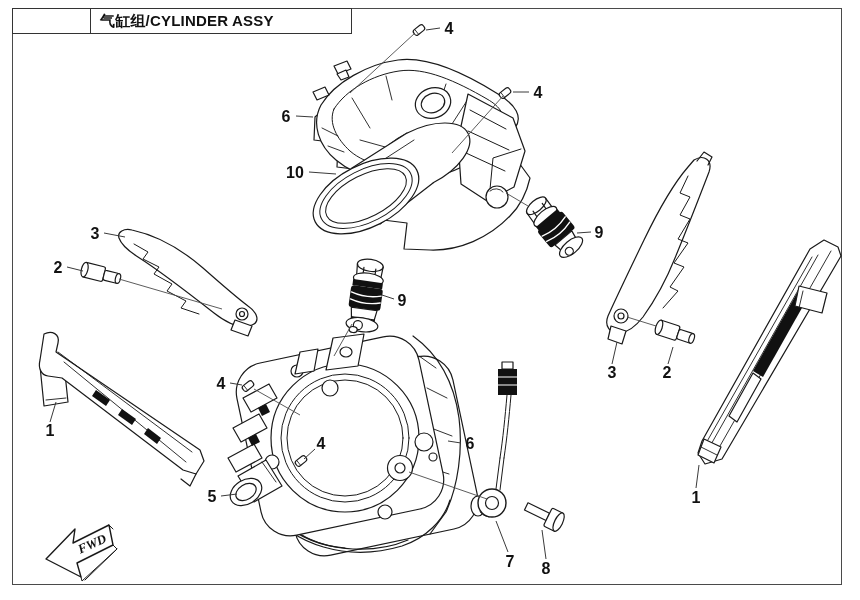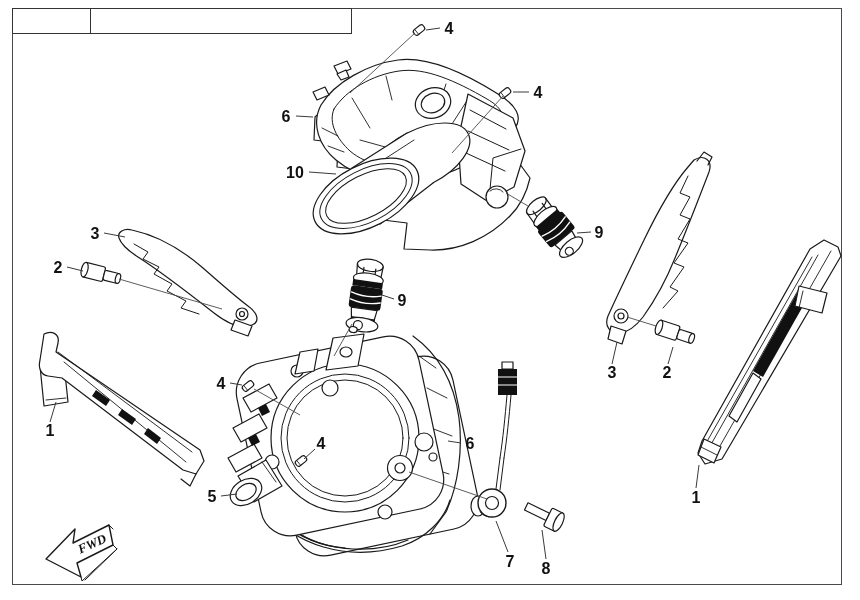--- a/index.html
+++ b/index.html
@@ -20,20 +20,21 @@
 </style>
 </head>
 <body>
 
 <div class="page">
 
   <div class="frame"></div>
 
   <div class="title-strip">
     <div class="title-cell-left"></div>
+    <div class="title-cell-main">气缸组/CYLINDER ASSY</div>
   </div>
 
   <svg class="diagram" id="diagram" width="860" height="600" viewBox="0 0 860 600">
 
     <g id="parts" stroke="#1a1a1a" fill="none" stroke-width="1.2" stroke-linejoin="round" stroke-linecap="round">
 
       <g>
         <rect x="281" y="368" width="186" height="176" rx="30" transform="rotate(-12 374 456)" fill="#fff"></rect>
       </g>
 

